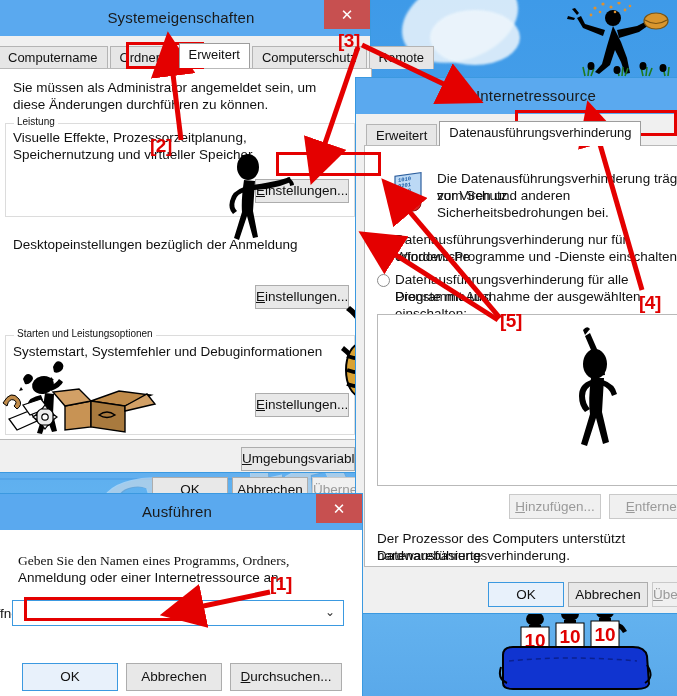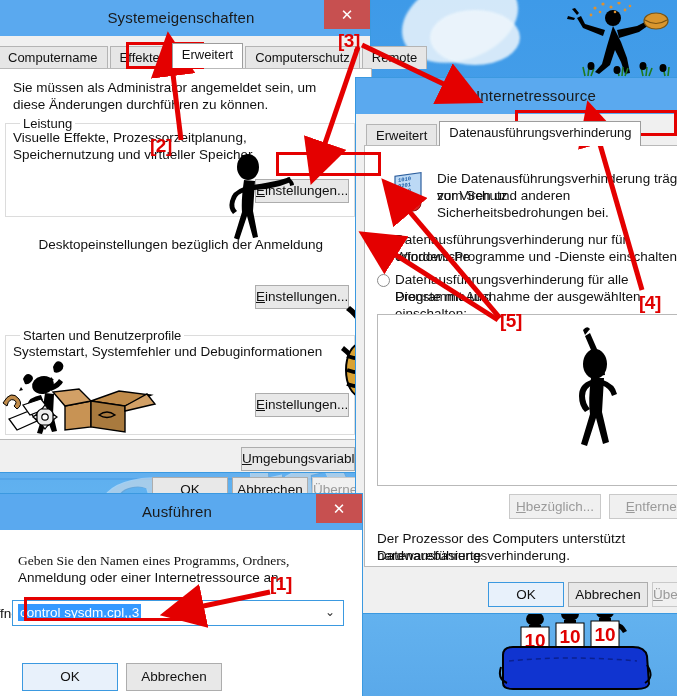--- a/index.html
+++ b/index.html
@@ -34,21 +34,21 @@
   .tabs{display:flex;gap:2px;padding-left:4px;align-items:flex-end;height:24px;}
   .tab{background:#e6e6e6;border:1px solid #b4b4b4;border-bottom:none;
        padding:3px 9px 4px 9px;font-size:13px;color:#111;line-height:15px;
        position:relative;top:1px;cursor:pointer;white-space:nowrap;}
   .tab.active{background:#fff;border-color:#9d9d9d;padding-bottom:6px;top:0;z-index:3;}
 
   .panel{background:#fff;border:1px solid #b9b9b9;position:absolute;}
 
   .grp{position:absolute;border:1px solid #dcdcdc;}
   .grp > legend, .grp .grplabel{position:absolute;top:-8px;left:8px;background:#fff;
-      padding:0 3px;font-size:13px;color:#111;margin-left:6px;}
+      padding:0 3px;font-size:10px;color:#111;}
   .bodytext{font-size:13.5px;color:#111;line-height:17px;}
   .btn{background:#e8e8e8;border:1px solid #adadad;font-size:13.5px;color:#111;
        text-align:center;cursor:pointer;font-family:"Liberation Sans",sans-serif;}
   .btn.def{border:1px solid #3b99e0;background:#e8f1fb;}
   .btn.disabled{color:#9a9a9a;border-color:#c9c9c9;background:#f0f0f0;cursor:default;}
   .u{text-decoration:underline;}
 
   
   .radio{width:13px;height:13px;border:1px solid #8a8a8a;border-radius:50%;
          background:#fff;display:inline-block;position:relative;box-sizing:border-box;}
@@ -145,44 +145,44 @@
 <div class="win" id="win-sysprop" style="left:-8px;top:0;width:378px;height:472px;border-left:none;border-top:none;">
 
   <div class="titlebar">
     <div class="title">Systemeigenschaften</div>
     <div class="closebtn">✕</div>
   </div>
 
   <div class="clientarea" style="top:36px;">
     <div class="tabs" style="margin-top:8px;padding-left:6px;">
       <div class="tab">Computername</div>
-      <div class="tab">Effekte</div>
+      <div class="tab">Ordners</div>
       <div class="tab active">Erweitert</div>
       <div class="tab">Computerschutz</div>
       <div class="tab">Remote</div>
     </div>
 
     <div class="panel" style="left:-2px;top:32px;width:380px;height:370px;">
       <div class="bodytext" style="position:absolute;left:22px;top:10px;width:330px;">Sie müssen als Administrator angemeldet sein, um diese Änderungen durchführen zu können.</div>
 
       <div class="grp" style="left:14px;top:54px;width:348px;height:92px;">
         <span class="grplabel">Leistung</span>
       </div>
       <div class="bodytext" style="position:absolute;left:22px;top:60px;width:300px;">Visuelle Effekte, Prozessorzeitplanung, Speichernutzung und virtueller Speicher</div>
       <div class="btn" style="position:absolute;left:264px;top:110px;width:92px;height:22px;line-height:22px;">
         <span class="u">E</span><span>instellungen...</span>
       </div>
 
-      <div class="bodytext" style="position:absolute;left:22px;top:167px;width:310px;text-align:right;">Desktopeinstellungen bezüglich der Anmeldung</div>
+      <div class="bodytext" style="position:absolute;left:22px;top:167px;width:310px;">Desktopeinstellungen bezüglich der Anmeldung</div>
       <div class="btn" style="position:absolute;left:264px;top:216px;width:92px;height:22px;line-height:22px;">
         <span class="u">E</span><span>instellungen...</span>
       </div>
 
       <div class="grp" style="left:14px;top:266px;width:348px;height:98px;">
-        <span class="grplabel">Starten und Benutzerprofile</span>
+        <span class="grplabel">Starten und Leistungsoptionen</span>
       </div>
       <div class="bodytext" style="position:absolute;left:22px;top:274px;width:320px;">Systemstart, Systemfehler und Debuginformationen</div>
       <div class="btn" style="position:absolute;left:264px;top:324px;width:92px;height:22px;line-height:22px;">
         <span class="u">E</span><span>instellungen...</span>
       </div>
 
       <svg class="cartoon" style="left:10px;top:288px;width:180px;height:80px;" viewBox="0 0 180 80">
         <g fill="#000">
           <path d="M22 22 q3 -7 8 -4 q4 3 0 7 q-3 3 -6 2z M20 30 l-2 4 4 -1z"></path>
           <path d="M52 10 q3 -8 8 -5 q5 4 0 9 q-4 3 -7 1z M50 20 l-2 5 5 -2z"></path>
@@ -297,21 +297,21 @@
           <ellipse cx="40" cy="40" rx="12" ry="15"></ellipse>
           <path d="M36 54 q-3 22 -1 36 l-9 30 6 2 9 -28 7 26 6 -2 -7 -30 2 -34z"></path>
           <path d="M36 56 q-12 4 -12 16 q0 10 6 16 l5 -3 q-5 -6 -5 -13 q0 -8 8 -11z"></path>
           <path d="M44 52 q-2 -14 -8 -26 l-6 -14 5 -3 7 16 q7 14 8 26z"></path>
           <path d="M28 6 q4 -5 7 -1 l-5 6z"></path>
           <path d="M48 56 q12 4 14 14 l-5 2 q-2 -8 -11 -11z"></path>
         </g>
       </svg>
 
       <div class="btn disabled" style="position:absolute;left:144px;top:348px;width:90px;height:23px;line-height:23px;">
-        <span class="u">H</span><span>bezüglich...</span>
+        <span class="u">H</span><span>inzufügen...</span>
       </div>
       <div class="btn disabled" style="position:absolute;left:244px;top:348px;width:90px;height:23px;line-height:23px;">
         <span class="u">E</span><span>ntfernen</span>
       </div>
 
       <div class="bodytext" style="position:absolute;left:12px;top:384px;width:330px;">Der Prozessor des Computers unterstützt hardwarebasierte</div>
       <div class="bodytext" style="position:absolute;left:12px;top:401px;width:330px;">Datenausführungsverhinderung.</div>
     </div>
 
     <div class="btn def" style="position:absolute;left:132px;top:468px;width:74px;height:23px;line-height:23px;">OK</div>
@@ -329,26 +329,28 @@
     <div class="closebtn">✕</div>
   </div>
 
   <div class="clientarea" style="top:36px;background:#fff;">
     <div class="bodytext" style="position:absolute;left:26px;top:22px;width:320px;font-family:Liberation Serif, serif;">Geben Sie den Namen eines Programms, Ordners,</div>
     <div class="bodytext" style="position:absolute;left:26px;top:39px;width:320px;">Anmeldung oder einer Internetressource an.</div>
 
     <div class="bodytext" style="position:absolute;left:-6px;top:75px;">Öffnen:</div>
 
     <div style="position:absolute;left:20px;top:70px;width:330px;height:24px;border:1px solid #3b99e0;background:#fff;">
-      <div style="position:absolute;left:5px;top:3px;background:#3399ff;color:#fff;font-size:13.5px;padding:1px 2px;">control sysdm.cpl,,3</div>
       <div style="position:absolute;right:8px;top:4px;font-size:12px;color:#333;">⌄</div>
     </div>
 
     <div class="btn def" style="position:absolute;left:30px;top:133px;width:94px;height:26px;line-height:26px;">OK</div>
     <div class="btn" style="position:absolute;left:134px;top:133px;width:94px;height:26px;line-height:26px;">Abbrechen</div>
+    <div class="btn" style="position:absolute;left:238px;top:133px;width:110px;height:26px;line-height:26px;">
+      <span class="u">D</span><span>urchsuchen...</span>
+    </div>
   </div>
 </div>
 
 <div class="redbox" style="left:126px;top:42px;width:78px;height:27px;"></div>
 <div class="redbox" style="left:276px;top:152px;width:105px;height:24px;"></div>
 <div class="redbox" style="left:515px;top:110px;width:162px;height:26px;"></div>
 <div class="redbox" style="left:24px;top:597px;width:162px;height:24px;"></div>
 
 <svg class="arrows" viewBox="0 0 677 696">
   <defs>

